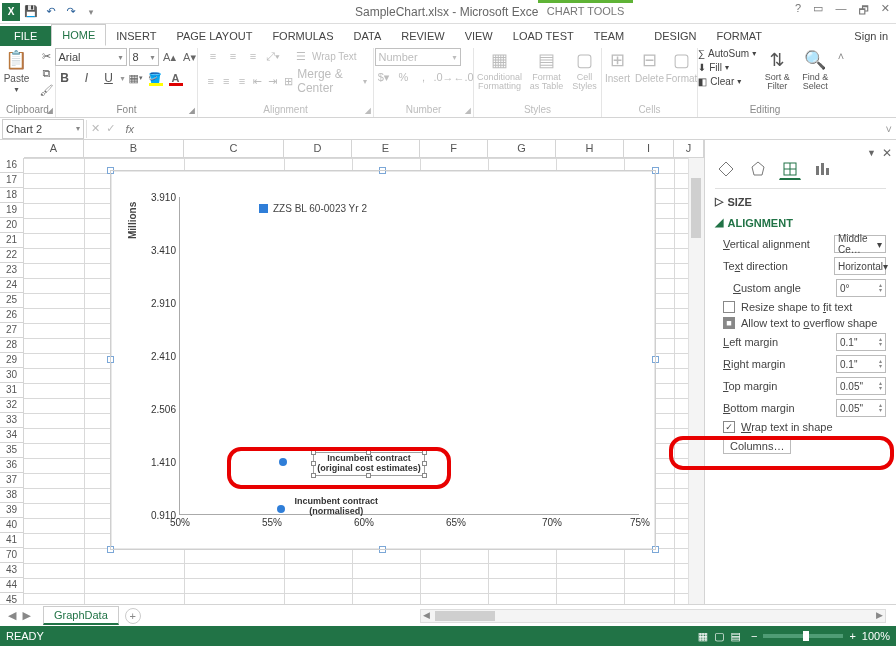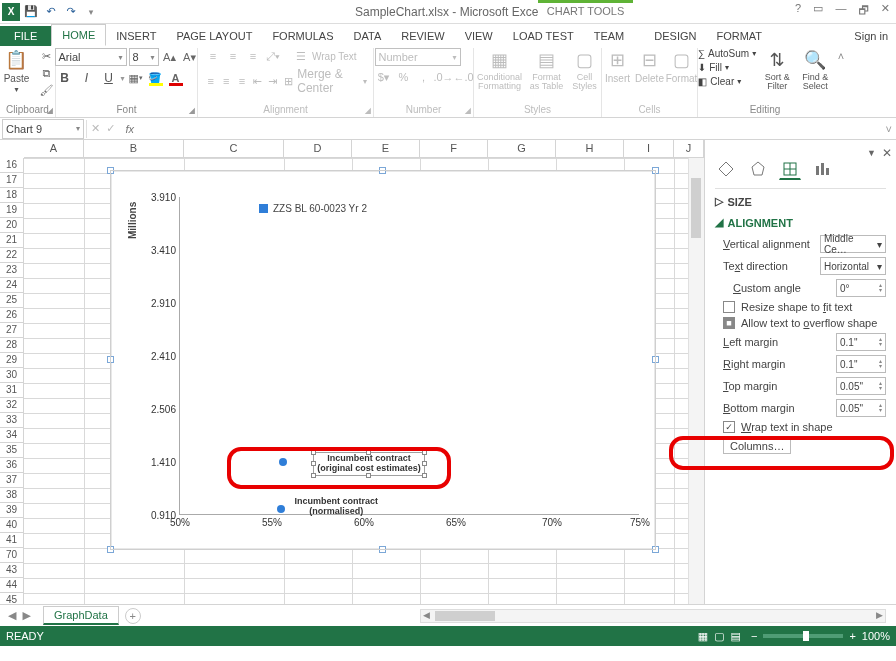--- a/index.html
+++ b/index.html
@@ -88,21 +88,21 @@
 .pane-dd{position:absolute; right:20px; top:8px; font-size:9px; color:#666;}
 .pane-tabs{padding:2px 10px; font-size:11px; display:flex; gap:14px;}
 .pane-tabs .act{color:#217346;font-weight:bold;}
 .pane-icons{display:flex; gap:10px; padding:6px 10px;}
 .pane-ic{width:22px;height:22px;border:1px solid transparent;display:flex;align-items:center;justify-content:center;}
 .pane-ic.act{border-bottom:2px solid #217346;}
 .pane-sep{height:1px;background:#e0e0e0;margin:2px 10px;}
 .collapser{padding:4px 10px; font-size:11px; font-weight:bold; color:#444; display:flex;align-items:center;gap:4px;}
 .collapser.green{color:#217346;}
 .form-row{display:flex;align-items:center;justify-content:space-between;padding:2px 10px 2px 18px;font-size:11px;}
-.form-row .fld{width:66px;height:18px;border:1px solid #bbb;display:flex;align-items:center;justify-content:space-between;padding:0 3px;font-size:10px;background:#fff;}
+.form-row .fld{width:52px;height:18px;border:1px solid #bbb;display:flex;align-items:center;justify-content:space-between;padding:0 3px;font-size:10px;background:#fff;}
 .form-row .fld .sp{display:flex;flex-direction:column;font-size:6px;line-height:5px;color:#888;}
 .chk-row{display:flex;align-items:center;gap:6px;padding:2px 10px 2px 18px;font-size:11px;}
 .chk{width:12px;height:12px;border:1px solid #888;display:flex;align-items:center;justify-content:center;font-size:9px;}
 .chk.filled{background:#888;color:#fff;}
 .btn-mini{border:1px solid #bbb;padding:1px 6px;font-size:11px;margin:3px 0 0 18px;display:inline-flex;align-items:center;gap:3px;}
 
 
 .sheet-tabs{height:22px;border-top:1px solid #d4d4d4;display:flex;align-items:center;font-size:11px;position:relative;}
 .sheet-nav{display:flex;gap:6px;padding:0 8px;color:#888;}
 .sheet-tab{border:1px solid #ccc;border-bottom:none;padding:2px 10px;background:#fff;margin-left:4px;}
@@ -323,21 +323,21 @@
     </div>
     <div class="group-label">Editing</div>
   </div>
   <div style="width:18px;display:flex;align-items:flex-start;justify-content:center;padding-top:2px;">
     <span style="color:#888;">˄</span>
   </div>
 </div>
 
 <div class="fbar">
   <div class="namebox">
-      <span>Chart 9</span>
+      <span>Chart 2</span>
       <span style="font-size:8px;color:#888;">▾</span>
     </div>
   <div class="sep"></div>
   <div class="btns">
     <span>✕</span>
     <span>✓</span>
   </div>
   <span class="fx">fx</span>
   <input class="input" style="">
   <span style="padding:0 4px;color:#999;">˅</span>

